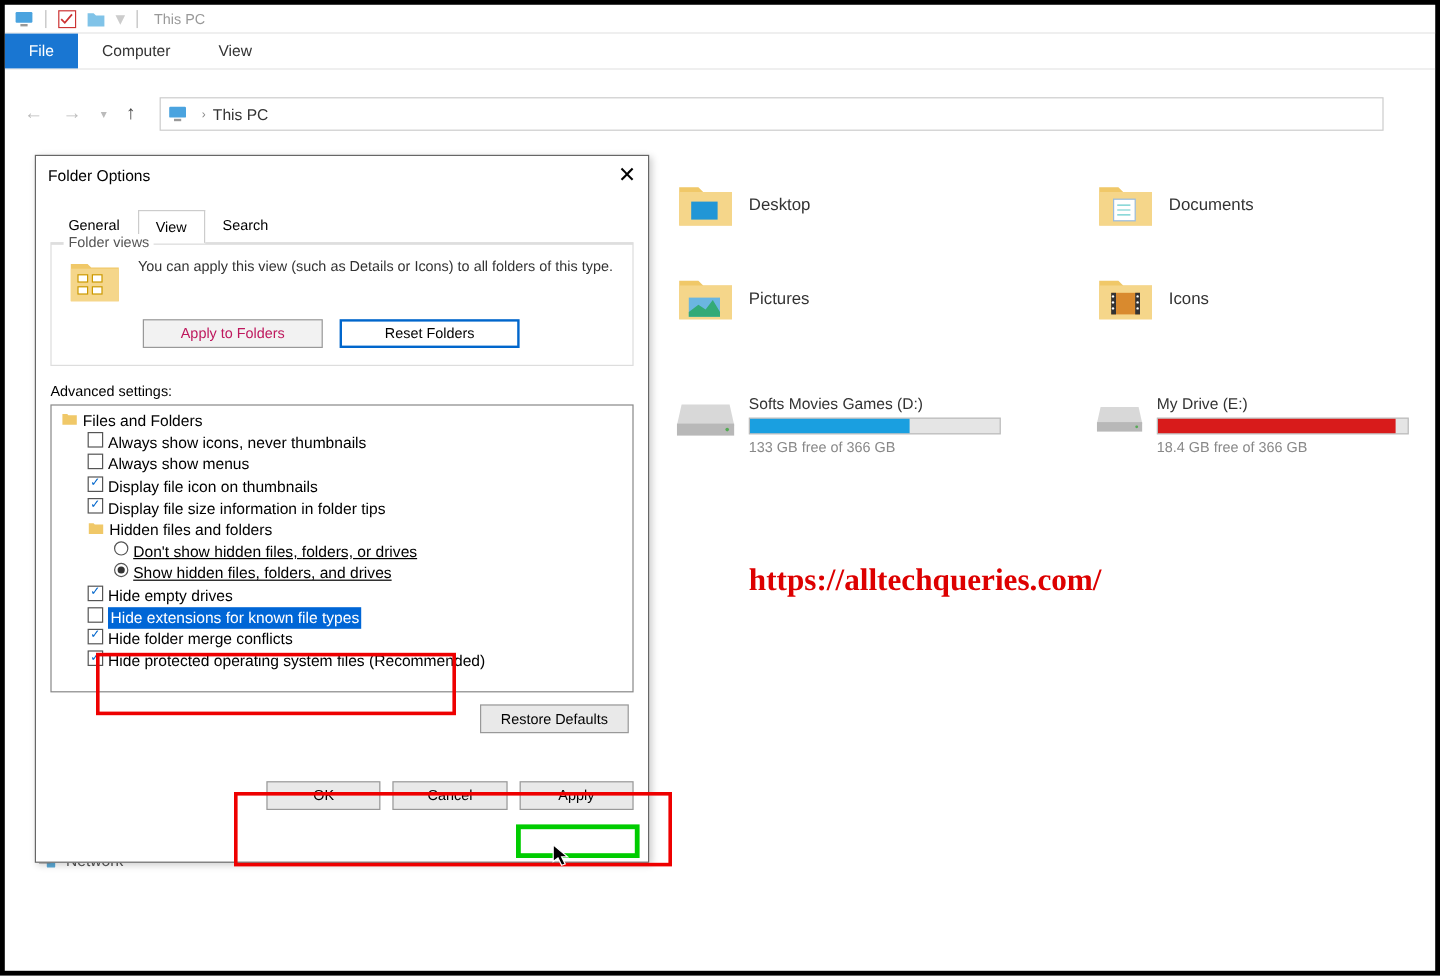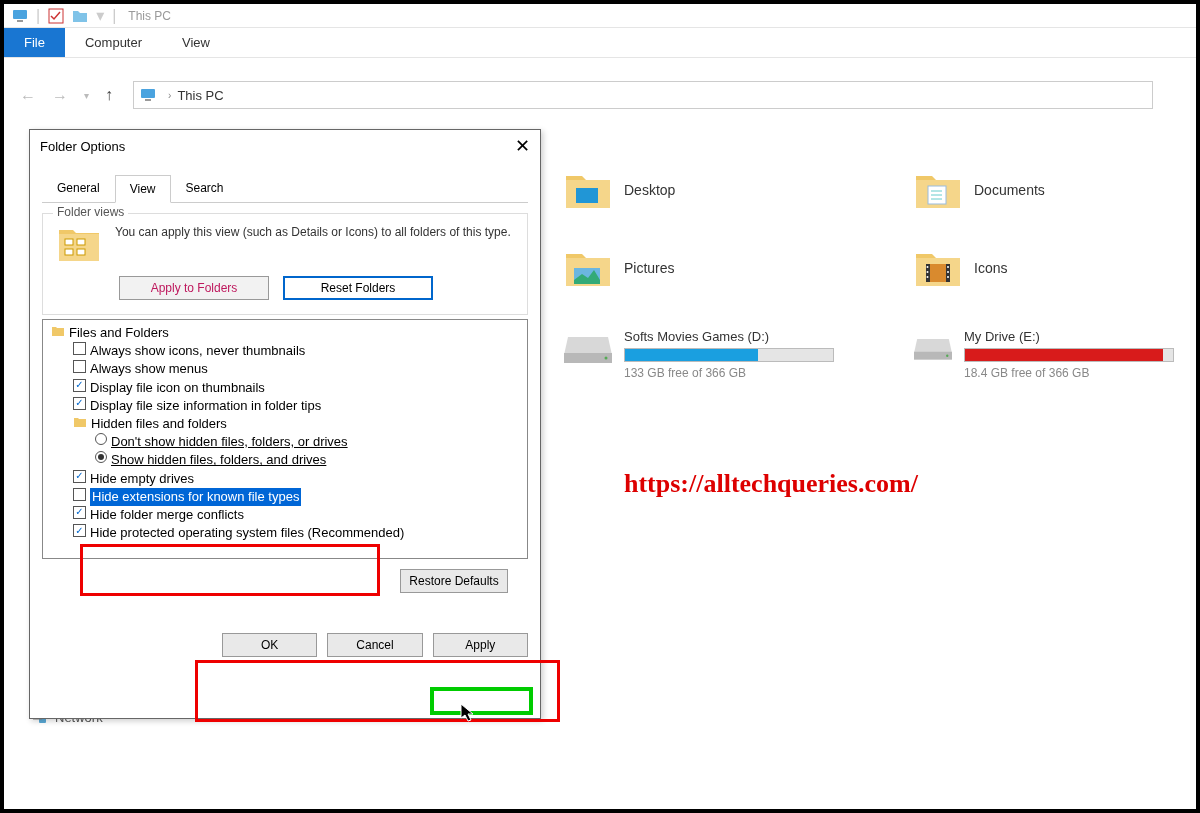--- a/index.html
+++ b/index.html
@@ -22,21 +22,21 @@
     .nav-arrow.up { color: #444; }
     .addr-box { flex: 0 0 auto; display: flex; align-items: center; border: 1px solid #ccc; height: 28px; padding: 0 6px; margin-left: 8px; width: 1020px; }
     .addr-icon { width: 16px; height: 16px; margin-right: 6px; }
     .addr-chev { color: #888; margin: 0 6px; font-size: 10px; }
     .addr-text { font-size: 13px; color: #333; }
     
     
     .main-area { position: relative; height: 700px; }
     
     
-    .folders { position: absolute; top: 52px; left: 560px; display: grid; grid-template-columns: 300px 260px; gap: 30px 50px; }
+    .folders { position: absolute; top: 32px; left: 560px; display: grid; grid-template-columns: 300px 260px; gap: 30px 50px; }
     .folder-item { display: flex; align-items: center; gap: 12px; }
     .folder-icon { width: 48px; height: 48px; position: relative; }
     .folder-icon svg { width: 100%; height: 100%; }
     .folder-label { font-size: 14px; color: #333; }
     
     
     .drives { position: absolute; top: 215px; left: 560px; display: grid; grid-template-columns: 300px 260px; gap: 50px; }
     .drive-item { display: flex; gap: 12px; }
     .drive-icon { width: 48px; height: 36px; }
     .drive-info { display: flex; flex-direction: column; gap: 4px; }
@@ -53,21 +53,21 @@
     
     
     .dialog { position: absolute; top: 15px; left: 25px; width: 512px; height: 590px; background: #fff; border: 1px solid #666; box-shadow: 2px 2px 6px rgba(0,0,0,0.2); }
     .dlg-title { height: 32px; display: flex; align-items: center; justify-content: space-between; padding: 0 10px; font-size: 13px; }
     .dlg-close { font-size: 18px; cursor: pointer; }
     .dlg-body { padding: 6px 12px; }
     .dlg-tabs { display: flex; border-bottom: 1px solid #ccc; margin-top: 6px; }
     .dlg-tab { padding: 6px 14px; font-size: 12px; border: 1px solid transparent; cursor: pointer; }
     .dlg-tab.active { border: 1px solid #ccc; border-bottom: 1px solid #fff; background: #fff; position: relative; top: 1px; }
     
-    .fieldset { border: 1px solid #ddd; padding: 10px 12px 14px; margin-top: 10px; position: relative; }
+    .fieldset { border: 1px solid #ddd; padding: 10px 12px 14px; position: relative; }
     .fieldset-legend { position: absolute; top: -9px; left: 10px; background: #fff; padding: 0 4px; font-size: 12px; color: #555; }
     .fv-content { display: flex; gap: 12px; }
     .fv-text { font-size: 12px; color: #333; line-height: 1.4; }
     .fv-buttons { display: flex; gap: 14px; margin-top: 10px; margin-left: 64px; }
     .wbtn { width: 150px; height: 24px; font-size: 12px; border: 1px solid #999; background: #e9e9e9; cursor: pointer; }
     .wbtn.disabled { color: #be185d; background: #f2f2f2; }
     .wbtn.blue { border: 2px solid #0066cc; background: #fff; }
     
     .adv-label { font-size: 12px; margin-top: 14px; }
     .tree { border: 1px solid #888; height: 240px; margin-top: 4px; padding: 4px 2px; font-size: 13px; overflow-y: scroll; line-height: 1.4; }
@@ -77,21 +77,21 @@
     .chk { width: 13px; height: 13px; border: 1px solid #555; display: inline-flex; align-items: center; justify-content: center; font-size: 10px; color: #0066cc; flex-shrink: 0; }
     .chk.checked::after { content: "✓"; }
     .radio { width: 12px; height: 12px; border: 1px solid #555; border-radius: 50%; display: inline-flex; align-items: center; justify-content: center; flex-shrink: 0; }
     .radio.checked::after { content: ""; width: 6px; height: 6px; background: #333; border-radius: 50%; }
     .folder-mini { width: 14px; height: 14px; flex-shrink: 0; }
     .highlight-row { background: #0066d6; color: #fff; display: inline; padding: 0 2px; }
     
     .red-box { position: absolute; border: 3px solid #e00; pointer-events: none; }
     .green-box { position: absolute; border: 4px solid #0c0; pointer-events: none; }
     
-    .restore-btn { width: 108px; height: 24px; font-size: 12px; border: 1px solid #999; background: #e9e9e9; margin-top: 10px; margin-left: 358px; cursor: pointer; }
+    .restore-btn { width: 124px; height: 24px; font-size: 12px; border: 1px solid #999; background: #e9e9e9; margin-top: 10px; margin-left: 358px; cursor: pointer; }
     
     .dlg-buttons { display: flex; gap: 10px; margin-top: 40px; margin-left: 180px; }
     .dlg-buttons .wbtn { width: 104px; }
     
     .cursor { position: absolute; width: 16px; height: 20px; pointer-events: none; }
   </style>
 </head>
 <body>
 
 <div class="title-bar">
@@ -256,20 +256,21 @@
               <rect x="22" y="25" width="8" height="6" fill="#fff" stroke="#c90"></rect>
             </svg>
           <div class="fv-text">You can apply this view (such as Details or Icons) to all folders of this type.</div>
         </div>
         <div class="fv-buttons">
           <button class="wbtn disabled">Apply to Folders</button>
           <button class="wbtn blue">Reset Folders</button>
         </div>
       </div>
       
+      <div class="adv-label">Advanced settings:</div>
       <div class="tree">
         <div class="tree-row">
           <svg class="folder-mini" viewBox="0 0 14 14">
               <path d="M1 3 h4 l1 1 h7 v8 h-12 z" fill="#f0c868"></path>
             </svg>
           <span>Files and Folders</span>
         </div>
         <div class="tree-row indent1">
             <span class="chk"></span>
             <span>Always show icons, never thumbnails</span>

